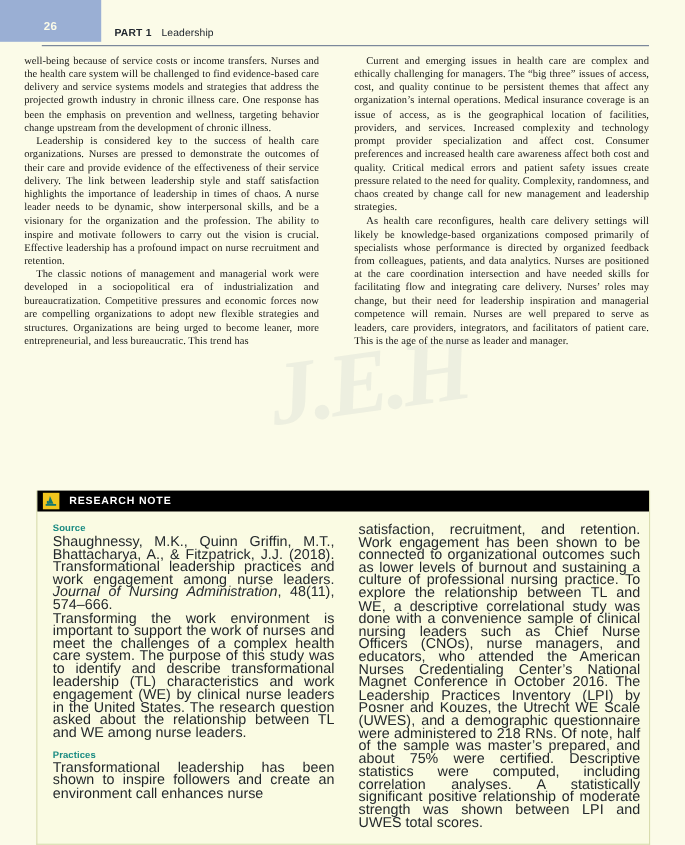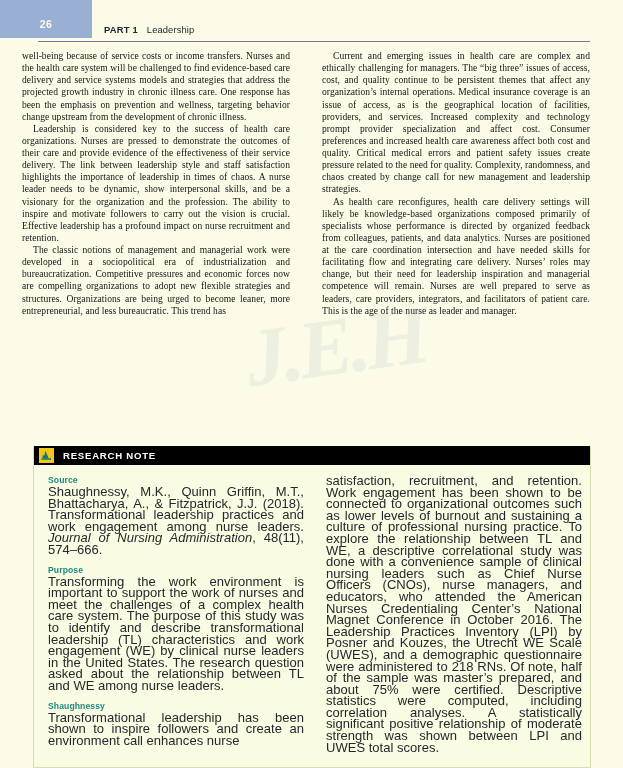--- a/index.html
+++ b/index.html
@@ -216,24 +216,23 @@
       </svg>
     </span>
     <span class="rn-title">RESEARCH NOTE</span>
   </div>
 
   <div class="rn-body">
     <div class="rn-col">
       <h4>Source</h4>
       <p><span>Shaughnessy, M.K., Quinn Griffin, M.T., Bhattacharya, A., &amp; Fitzpatrick, J.J. (2018). Transformational leadership practices and work engagement among nurse leaders. </span><span class="it">Journal of Nursing Administration</span><span>, 48(11), 574–666.</span></p>
 
-      <h4 class="spaced">Purpose</h4>
       <p>Transforming the work environment is important to support the work of nurses and meet the challenges of a complex health care system. The purpose of this study was to identify and describe transformational leadership (TL) characteristics and work engagement (WE) by clinical nurse leaders in the United States. The research question asked about the relationship between TL and WE among nurse leaders.</p>
 
-      <h4 class="spaced">Shaughnessy</h4>
+      <h4 class="spaced">Practices</h4>
       <p>Transformational leadership has been shown to inspire followers and create an environment call enhances nurse</p>
     </div>
 
     <div class="rn-col">
       <p>satisfaction, recruitment, and retention. Work engagement has been shown to be connected to organizational outcomes such as lower levels of burnout and sustaining a culture of professional nursing practice. To explore the relationship between TL and WE, a descriptive correlational study was done with a convenience sample of clinical nursing leaders such as Chief Nurse Officers (CNOs), nurse managers, and educators, who attended the American Nurses Credentialing Center’s National Magnet Conference in October 2016. The Leadership Practices Inventory (LPI) by Posner and Kouzes, the Utrecht WE Scale (UWES), and a demographic questionnaire were administered to 218 RNs. Of note, half of the sample was master’s prepared, and about 75% were certified. Descriptive statistics were computed, including correlation analyses. A statistically significant positive relationship of moderate strength was shown between LPI and UWES total scores.</p>
     </div>
   </div>
 </div>
 
 </body></html>

